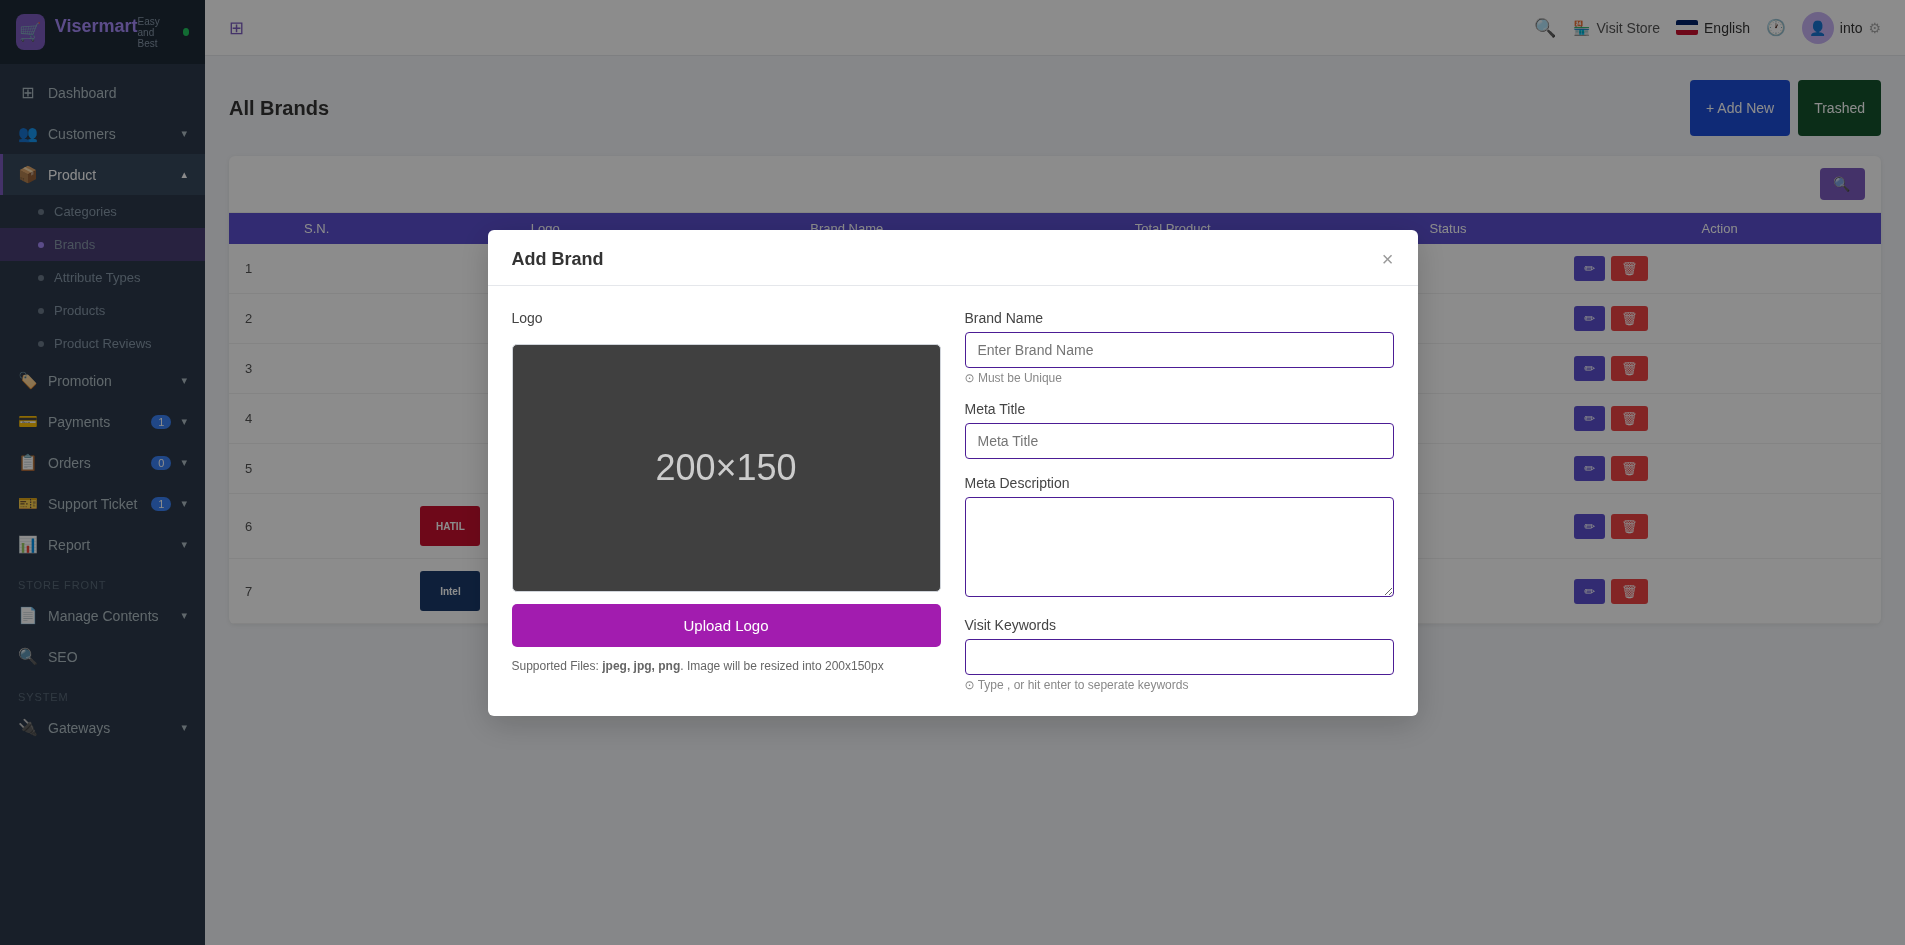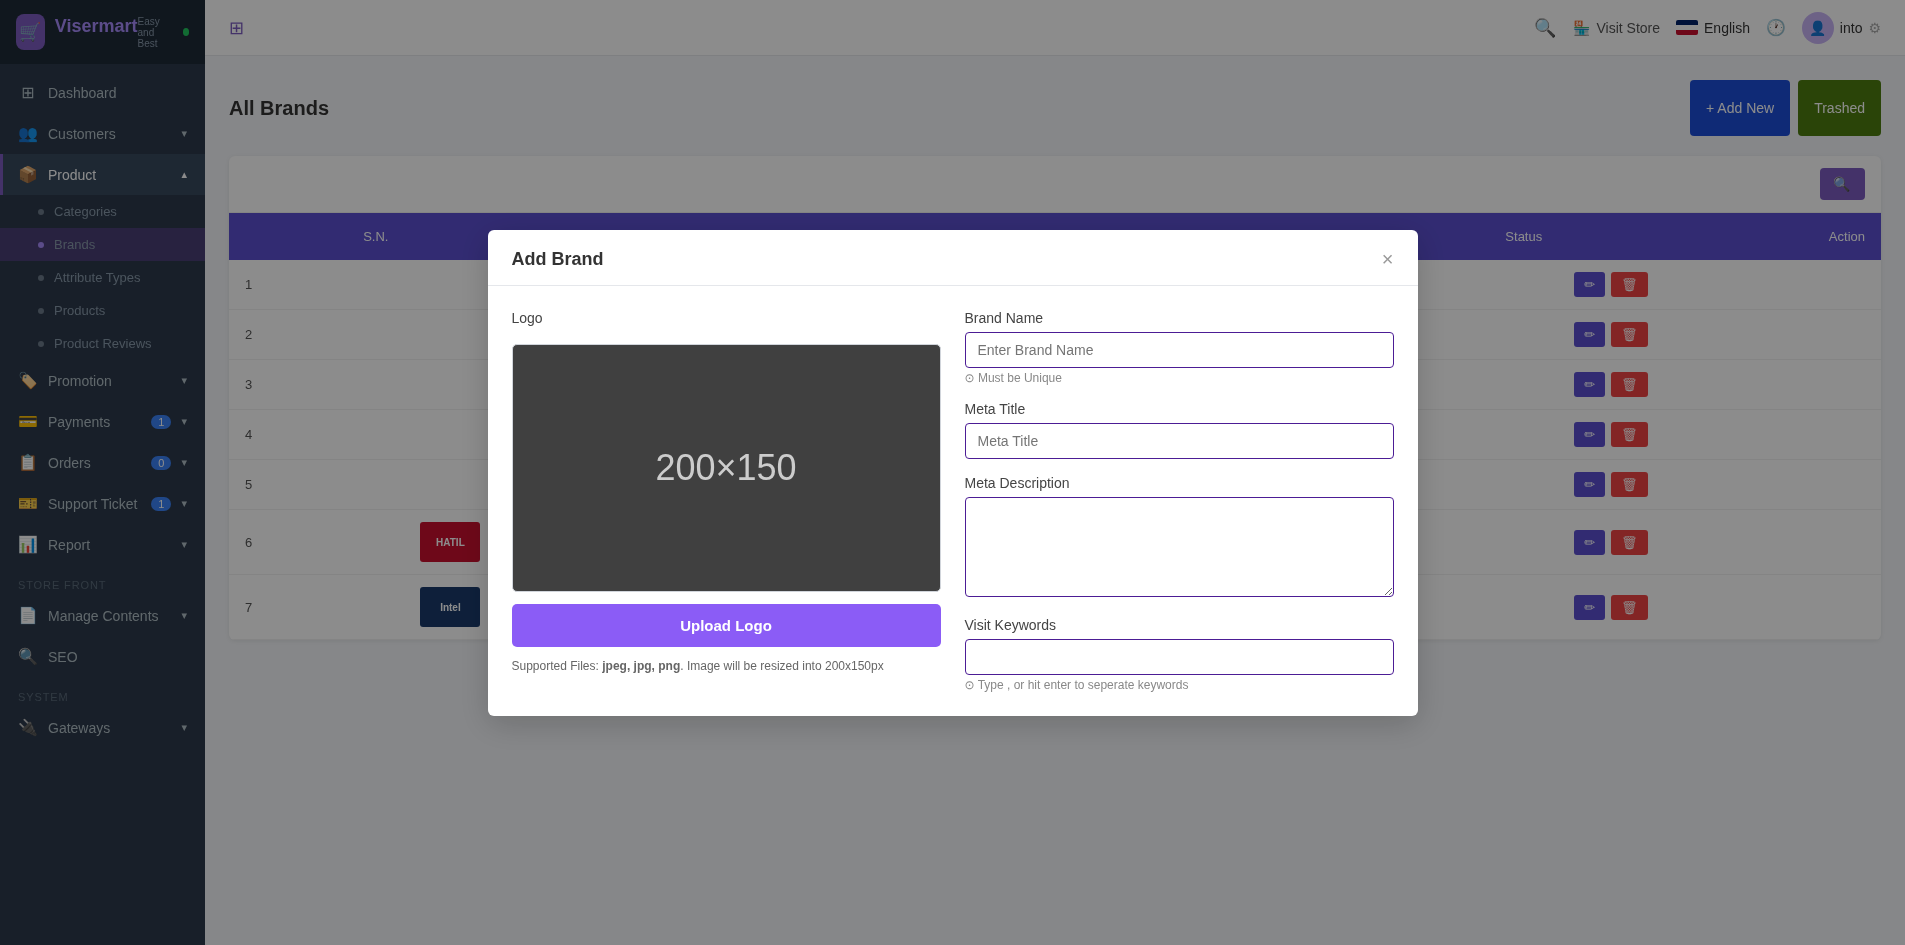--- a/index.html
+++ b/index.html
@@ -95,29 +95,29 @@
     .topbar-avatar { width: 32px; height: 32px; border-radius: 50%; background: #c7b3f5; display: flex; align-items: center; justify-content: center; font-size: 14px; }
     .topbar-username { font-size: 14px; color: #333; }
     .topbar-settings { color: #aaa; font-size: 14px; cursor: pointer; }
 
     
     .page-content { flex: 1; overflow-y: auto; padding: 24px; position: relative; }
     .page-header { display: flex; align-items: center; margin-bottom: 20px; }
     .page-title { font-size: 20px; font-weight: 600; color: #333; }
     .page-actions { margin-left: auto; display: flex; gap: 8px; }
     .btn-add-new { background: #1d4ed8; color: white; border: none; padding: 8px 16px; border-radius: 4px; cursor: pointer; font-size: 14px; display: flex; align-items: center; gap: 6px; }
-    .btn-trashed { background: #4d7c0f; color: white; border: none; padding: 20px 16px; border-radius: 4px; cursor: pointer; font-size: 14px; display: flex; align-items: center; gap: 6px; }
+    .btn-trashed { background: #14532d; color: white; border: none; padding: 20px 16px; border-radius: 4px; cursor: pointer; font-size: 14px; display: flex; align-items: center; gap: 6px; }
 
     
     .table-card { background: white; border-radius: 6px; box-shadow: 0 1px 4px rgba(0,0,0,0.08); overflow: hidden; }
     .table-toolbar { display: flex; align-items: center; padding: 12px 16px; border-bottom: 1px solid #f0f0f0; justify-content: flex-end; }
     .table-search-btn { background: #7c5cbf; color: white; border: none; padding: 8px 14px; border-radius: 4px; cursor: pointer; font-size: 14px; }
     table { width: 100%; border-collapse: collapse; }
     thead tr { background: #5b4fcf; color: white; }
-    thead th { padding: 16px 16px; text-align: right; font-size: 13px; font-weight: 500; }
+    thead th { padding: 8px 16px; text-align: center; font-size: 13px; font-weight: 500; }
     tbody tr { border-bottom: 1px solid #f0f0f0; }
     tbody td { padding: 12px 16px; font-size: 13px; color: #555; }
     .action-btns { display: flex; gap: 6px; }
     .btn-edit { background: #5b4fcf; color: white; border: none; padding: 5px 10px; border-radius: 3px; cursor: pointer; font-size: 13px; }
     .btn-delete { background: #ef4444; color: white; border: none; padding: 5px 10px; border-radius: 3px; cursor: pointer; font-size: 13px; }
     .toggle { width: 40px; height: 20px; border-radius: 10px; display: inline-block; position: relative; cursor: pointer; }
     .toggle.on { background: #22c55e; }
     .toggle.off { background: #d1d5db; }
     .toggle::after { content: ''; position: absolute; top: 2px; width: 16px; height: 16px; border-radius: 50%; background: white; transition: left 0.2s; }
     .toggle.on::after { left: 22px; }
@@ -152,23 +152,23 @@
     .form-section-fields { display: flex; flex-direction: column; gap: 16px; }
     .form-label { font-size: 14px; color: #444; margin-bottom: 6px; }
     .logo-preview {
       width: 100%; height: 248px; border: 1.5px solid #d1d5db; border-radius: 5px;
       display: flex; align-items: center; justify-content: center;
       color: #bbb; font-size: 32px; background: #404040;
       flex-direction: column;
     }
     .logo-preview-text { font-size: 36px; color: #ccc; font-weight: 300; }
     .btn-upload {
-      background: #8b5cf6; color: white; border: none;
+      background: #a21caf; color: white; border: none;
       padding: 13px; border-radius: 5px; cursor: pointer;
-      font-size: 15px; font-weight: 700; text-align: center;
+      font-size: 15px; font-weight: 400; text-align: center;
     }
     .upload-hint { font-size: 12px; color: #666; }
     .upload-hint strong { font-weight: 600; }
     .form-input {
       width: 100%; border: 1px solid #4c1d95; border-radius: 4px;
       padding: 9px 12px; font-size: 14px; color: #333; outline: none;
     }
     .form-hint { font-size: 12px; color: #888; margin-top: 3px; }
     .form-hint::before { content: '⊙ '; }
     textarea.form-input { resize: vertical; min-height: 100px; }

